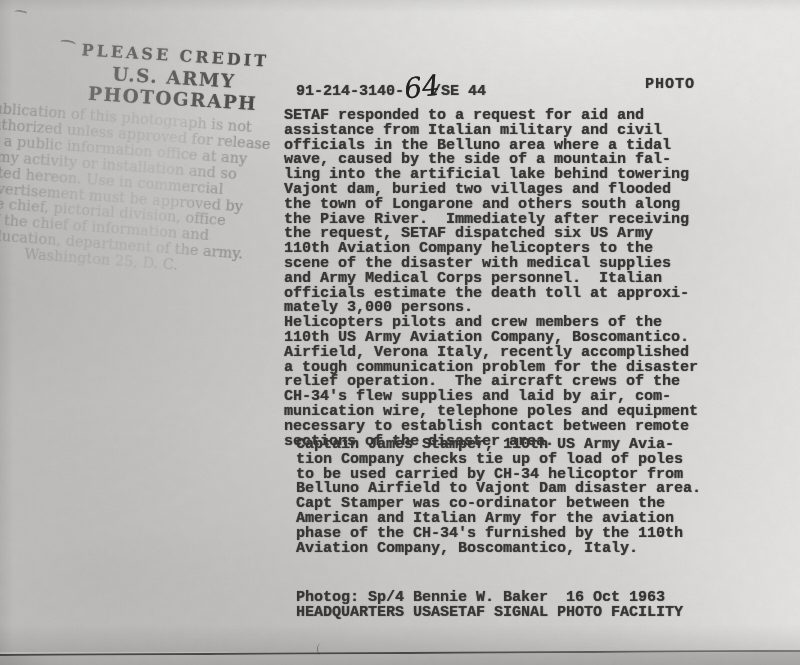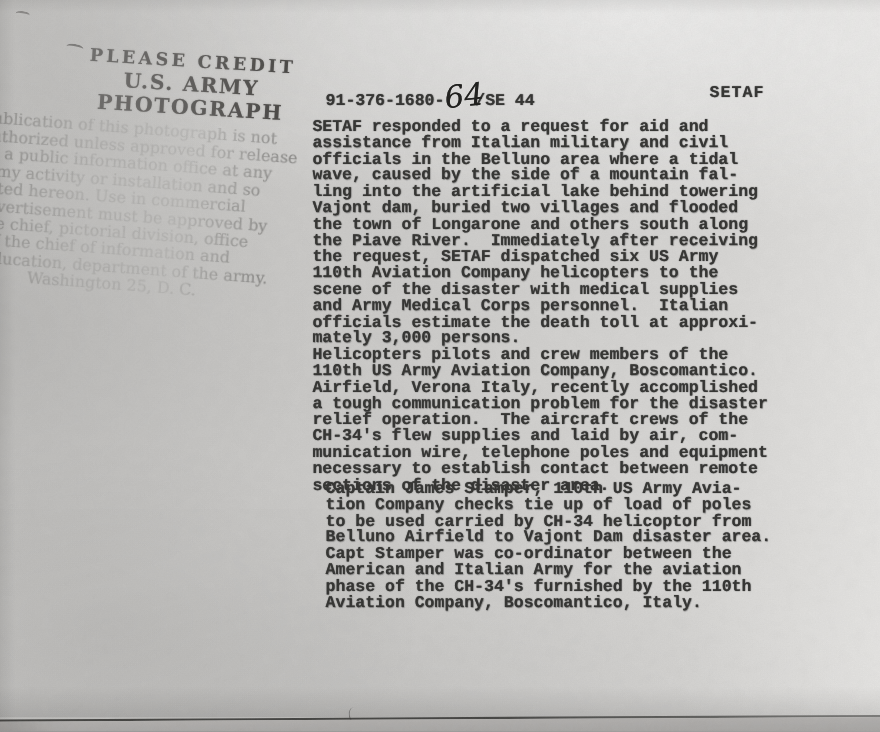--- a/index.html
+++ b/index.html
@@ -107,23 +107,23 @@
 uthorized unless approved for release
 y a public information office at any
 rmy activity or installation and so
 oted hereon. Use in commercial
 dvertisement must be approved by
 he chief, pictorial division, office
 of the chief of information and
 education, department of the army.
          Washington 25, D. C.</div>
 
-  <div class="typed header-row"><span>91-376-1680-</span><span class="hand">64</span><span>/SE 44</span></div>
+  <div class="typed header-row"><span>91-214-3140-</span><span class="hand">64</span><span>/SE 44</span></div>
 
-  <div class="typed country">SETAF</div>
+  <div class="typed country">PHOTO</div>
 
   <div class="typed block1">SETAF responded to a request for aid and
 assistance from Italian military and civil
 officials in the Belluno area where a tidal
 wave, caused by the side of a mountain fal-
 ling into the artificial lake behind towering
 Vajont dam, buried two villages and flooded
 the town of Longarone and others south along
 the Piave River.  Immediately after receiving
 the request, SETAF dispatched six US Army
@@ -144,20 +144,22 @@
 
   <div class="typed block2">Captain James Stamper, 110th US Army Avia-
 tion Company checks tie up of load of poles
 to be used carried by CH-34 helicoptor from
 Belluno Airfield to Vajont Dam disaster area.
 Capt Stamper was co-ordinator between the
 American and Italian Army for the aviation
 phase of the CH-34's furnished by the 110th
 Aviation Company, Boscomantico, Italy.</div>
 
+  <div class="typed credits">Photog: Sp/4 Bennie W. Baker  16 Oct 1963
+HEADQUARTERS USASETAF SIGNAL PHOTO FACILITY</div>
 
   <div class="mark mark1"></div>
   <div class="mark mark2"></div>
   <div class="mark mark3"></div>
 
   <div class="bottom-shade"></div>
   <div class="bottom-line"></div>
   <div class="bottom-strip"></div>
 
   <svg class="grain" width="800" height="665">

